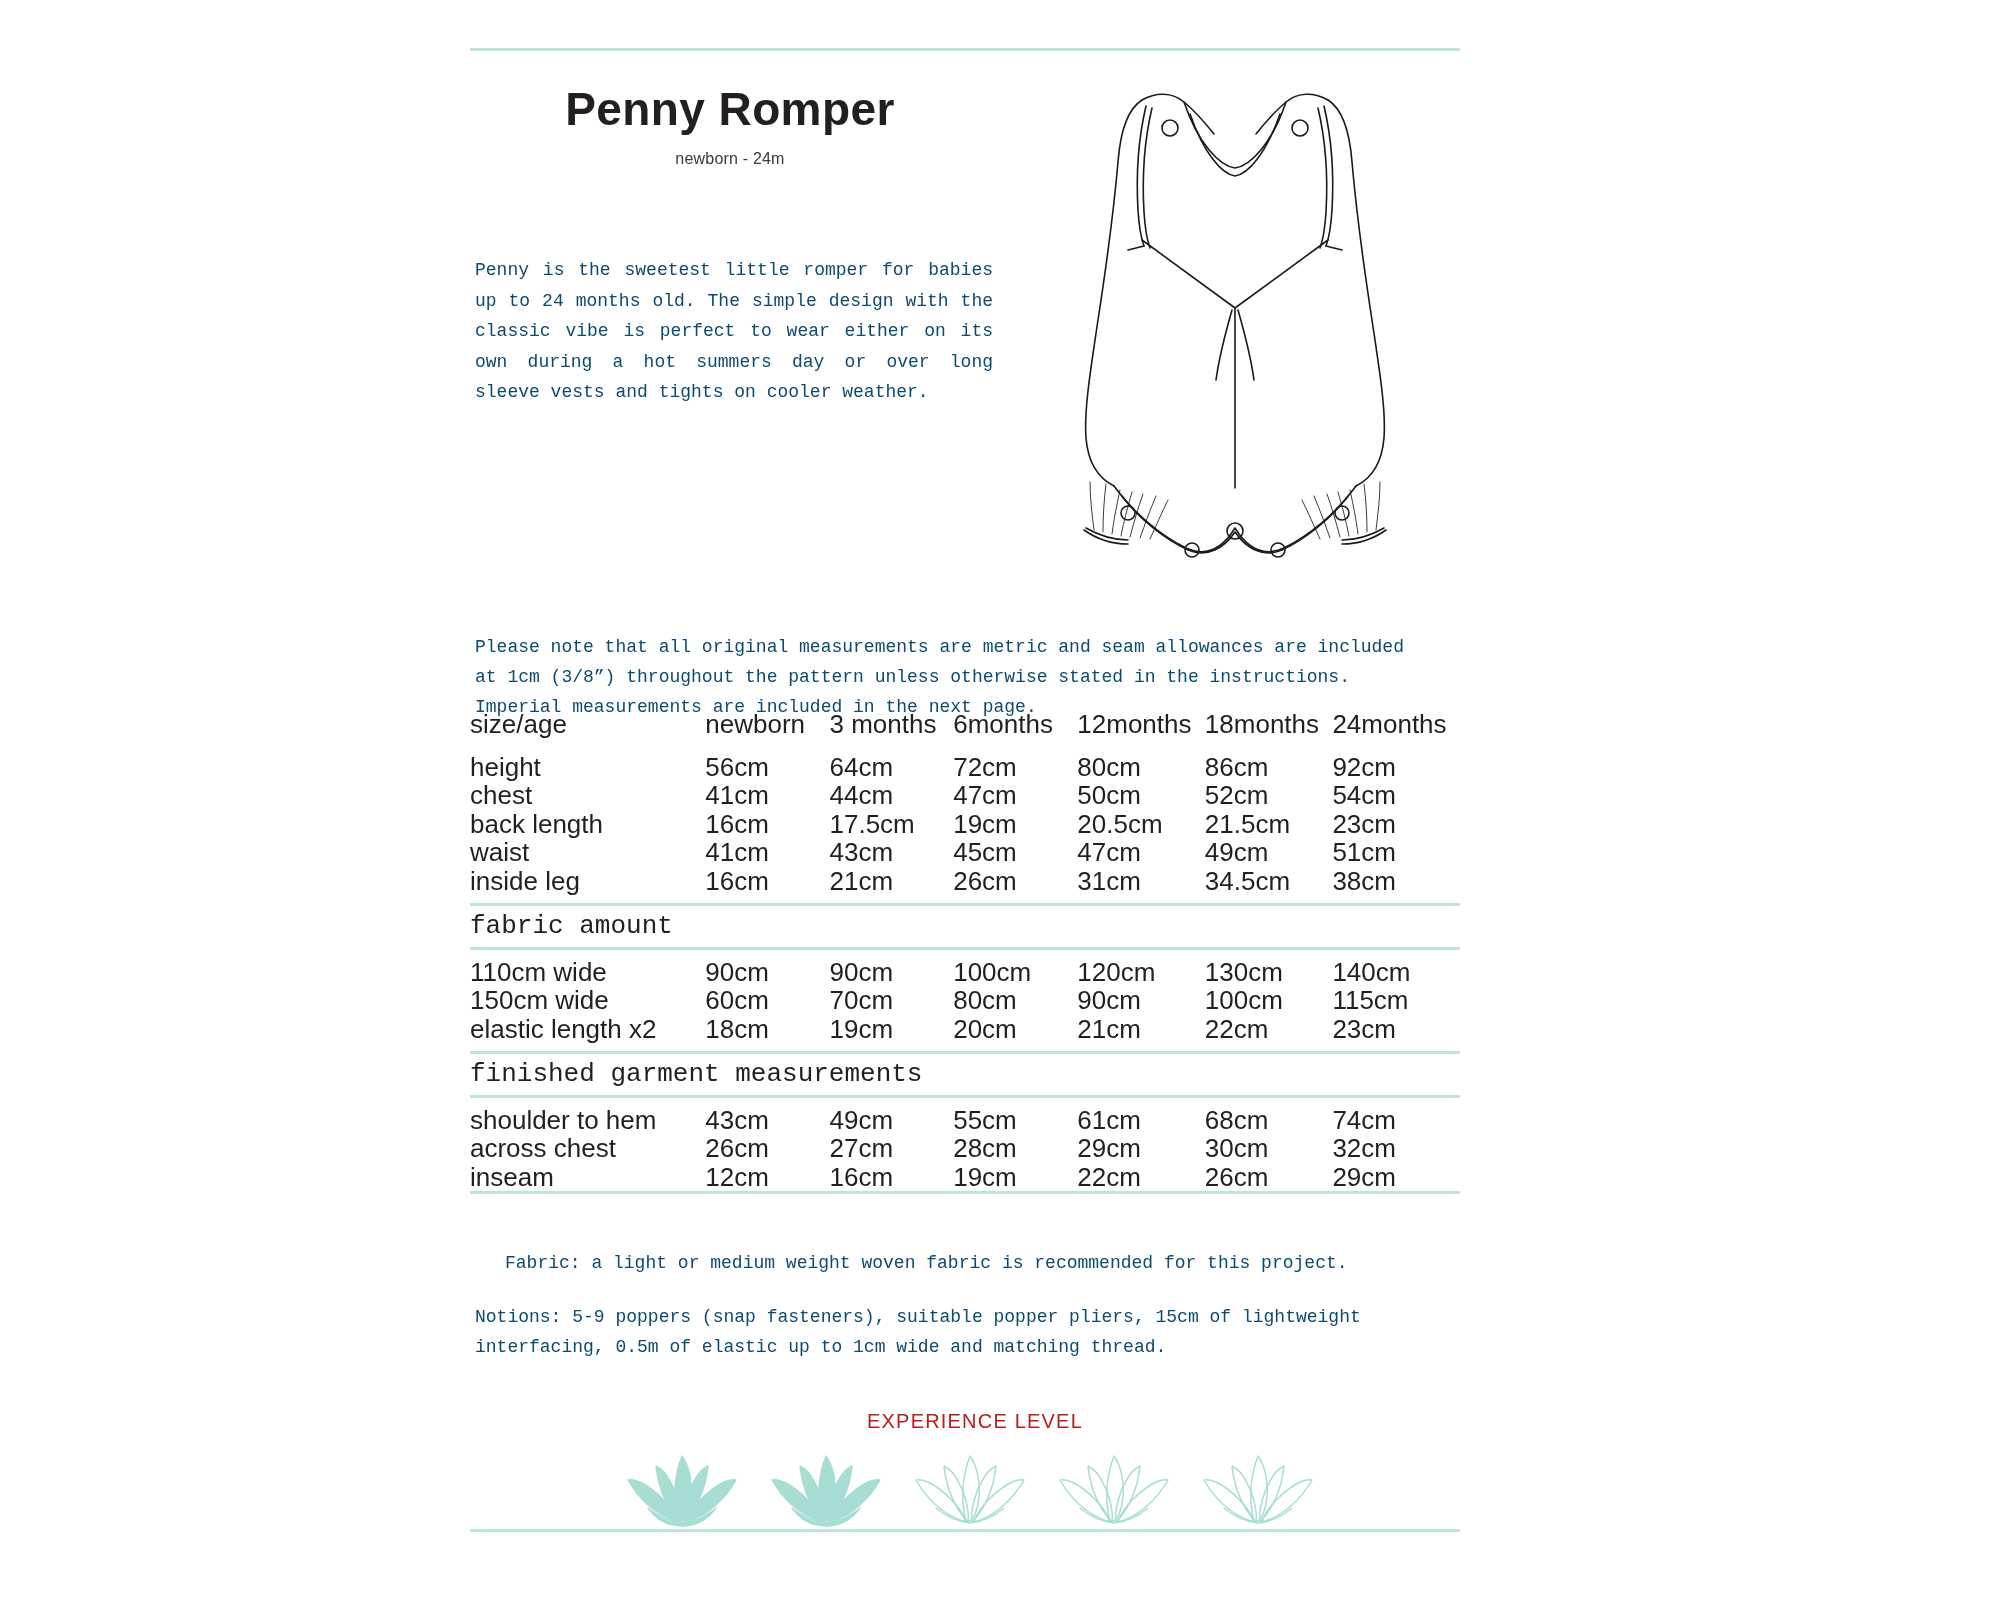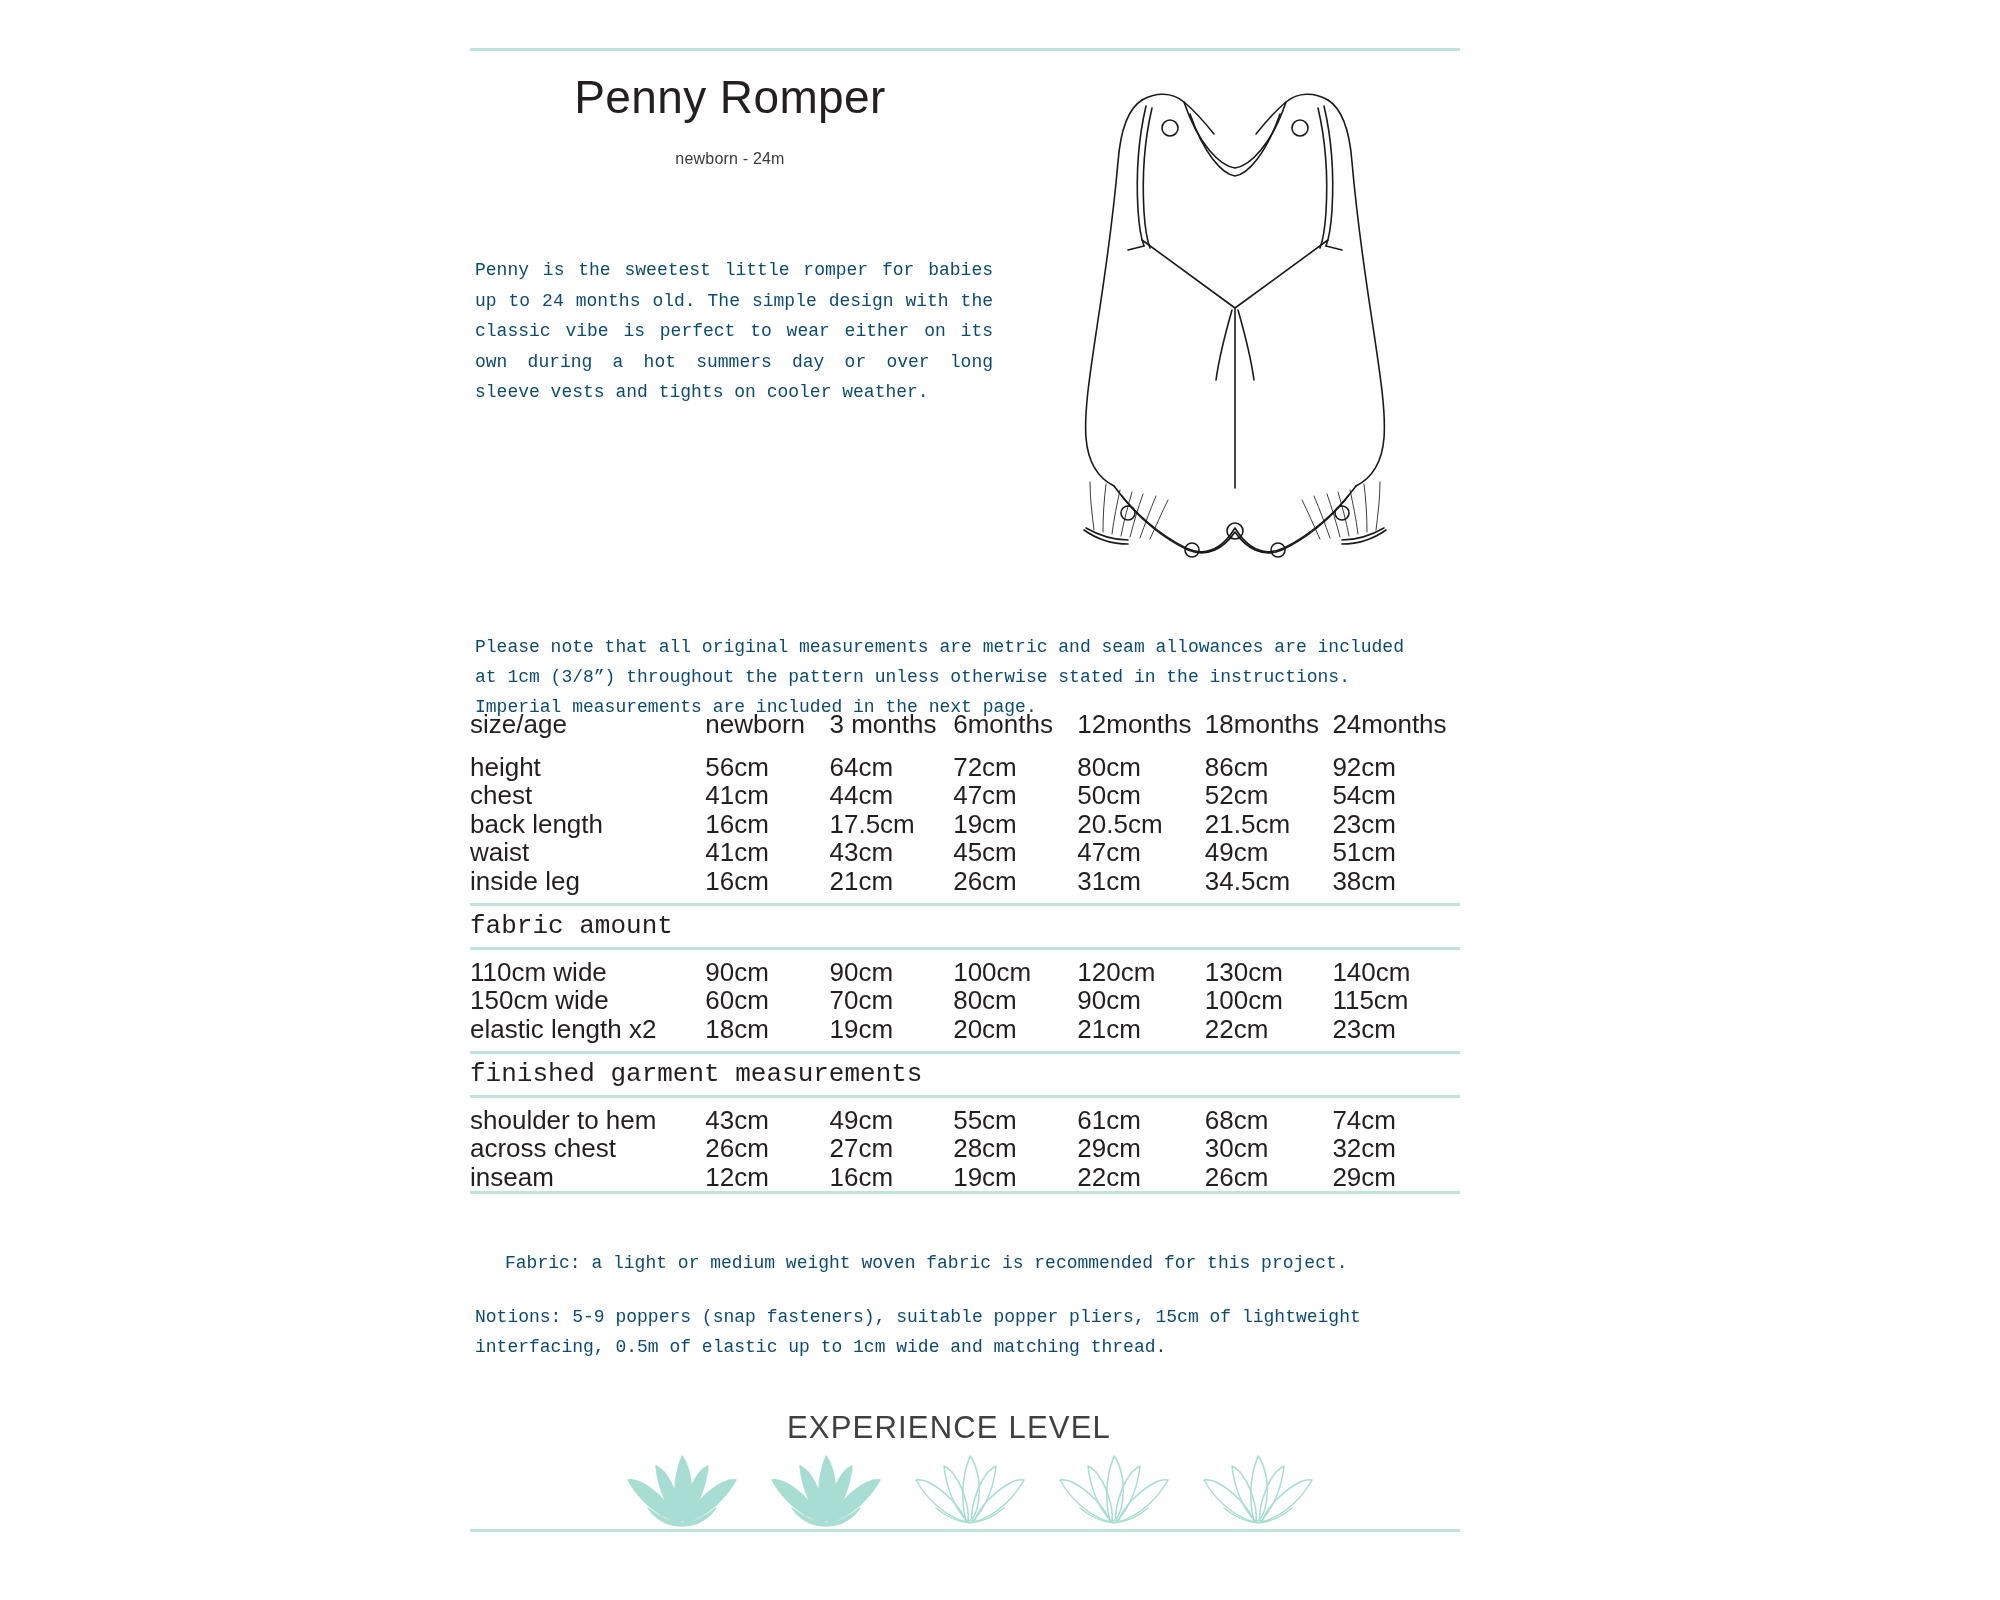--- a/index.html
+++ b/index.html
@@ -29,25 +29,25 @@
     height: 3px;
     background: #bfe3dd;
   }
   .rule.top-rule { left: 470px; width: 990px; top: 48px; }
   .rule.bottom-rule { left: 470px; width: 990px; top: 1529px; }
 
   
   .title {
     position: absolute;
     left: 470px;
-    top: 72px;
+    top: 84px;
     width: 520px;
     text-align: center;
     font-size: 46px;
-    font-weight: 400;
+    font-weight: 700;
     letter-spacing: 0.4px;
     color: #231f20;
     line-height: 1.1;
   }
   .subtitle {
     position: absolute;
     left: 470px;
     top: 150px;
     width: 520px;
     text-align: center;
@@ -133,27 +133,27 @@
   tr.pad-top td { padding-top: 8px; }
   tr.pad-bot td { padding-bottom: 8px; }
 
   tr.ruled-below td {
     border-bottom: 3px solid #bfe3dd;
   }
 
   
   .exp-title {
     position: absolute;
-    left: 454px;
+    left: 480px;
     top: 1410px;
     width: 990px;
     text-align: center;
-    font-size: 31px;
+    font-size: 20px;
     letter-spacing: 1.2px;
-    color: #404040;
+    color: #b91c1c;
   }
   .exp-icons {
     position: absolute;
     left: 620px;
     top: 1452px;
     width: 700px;
     height: 78px;
     display: flex;
     justify-content: space-between;
     align-items: flex-end;

